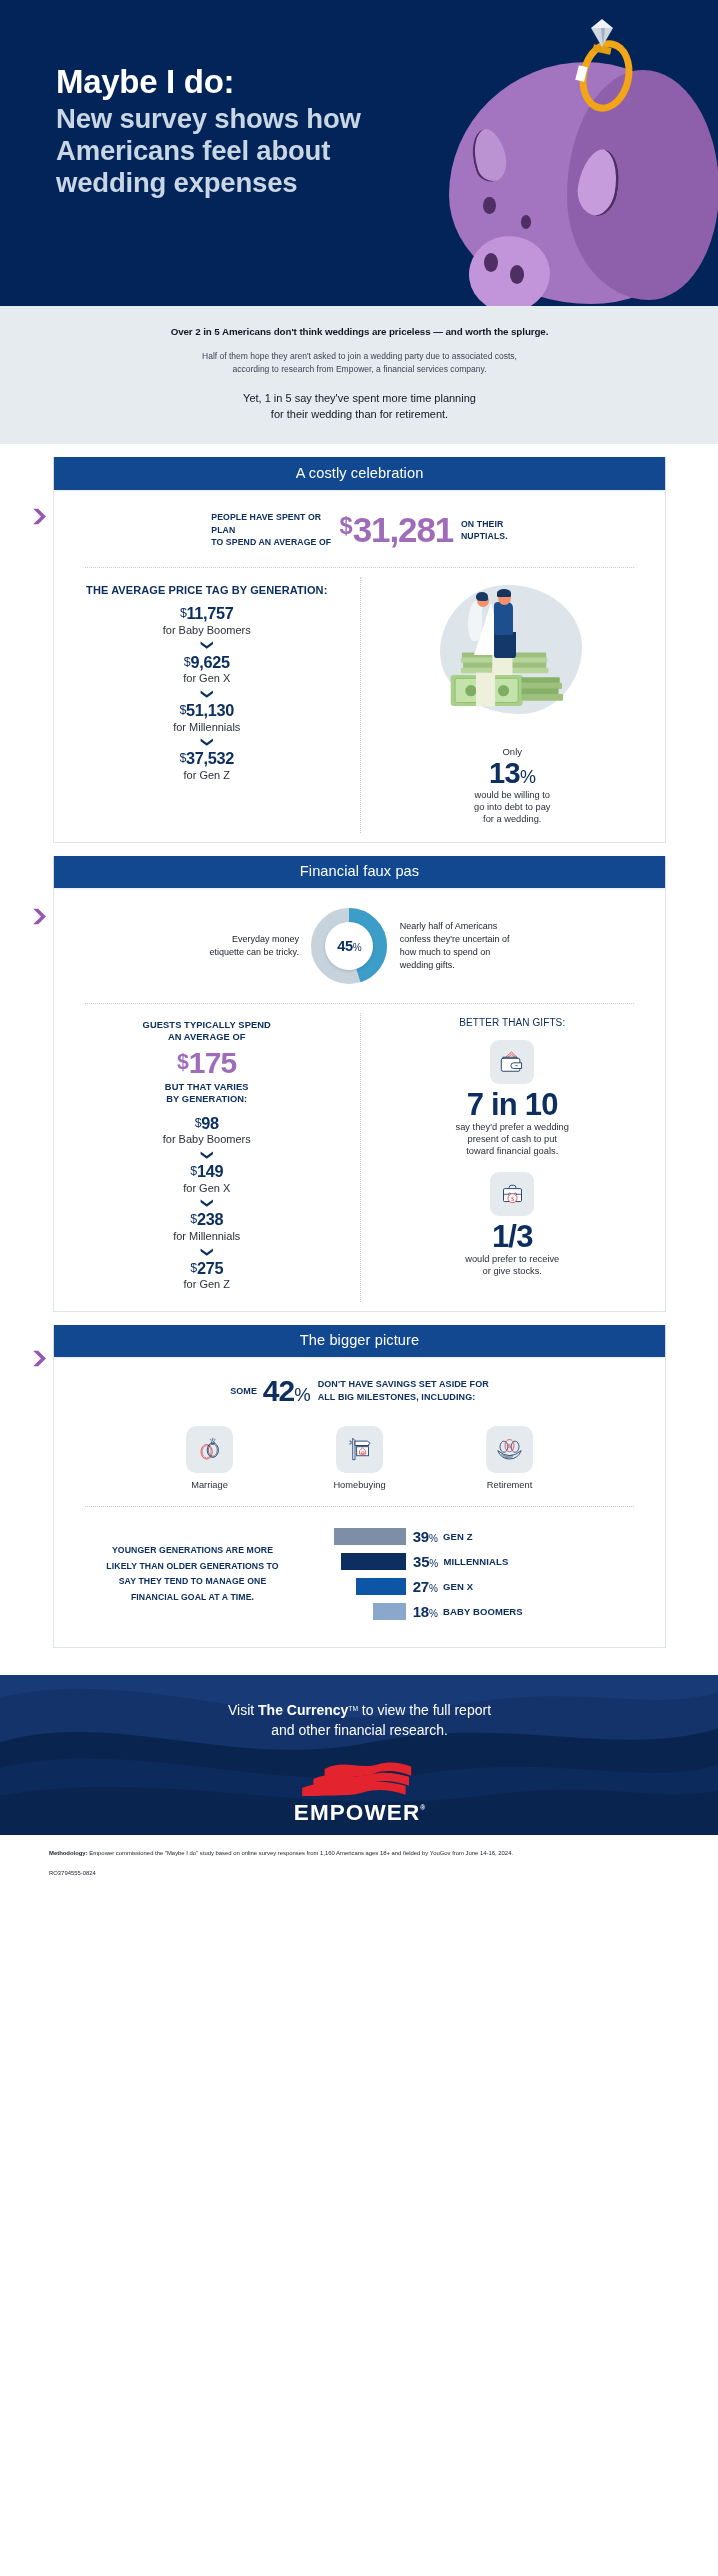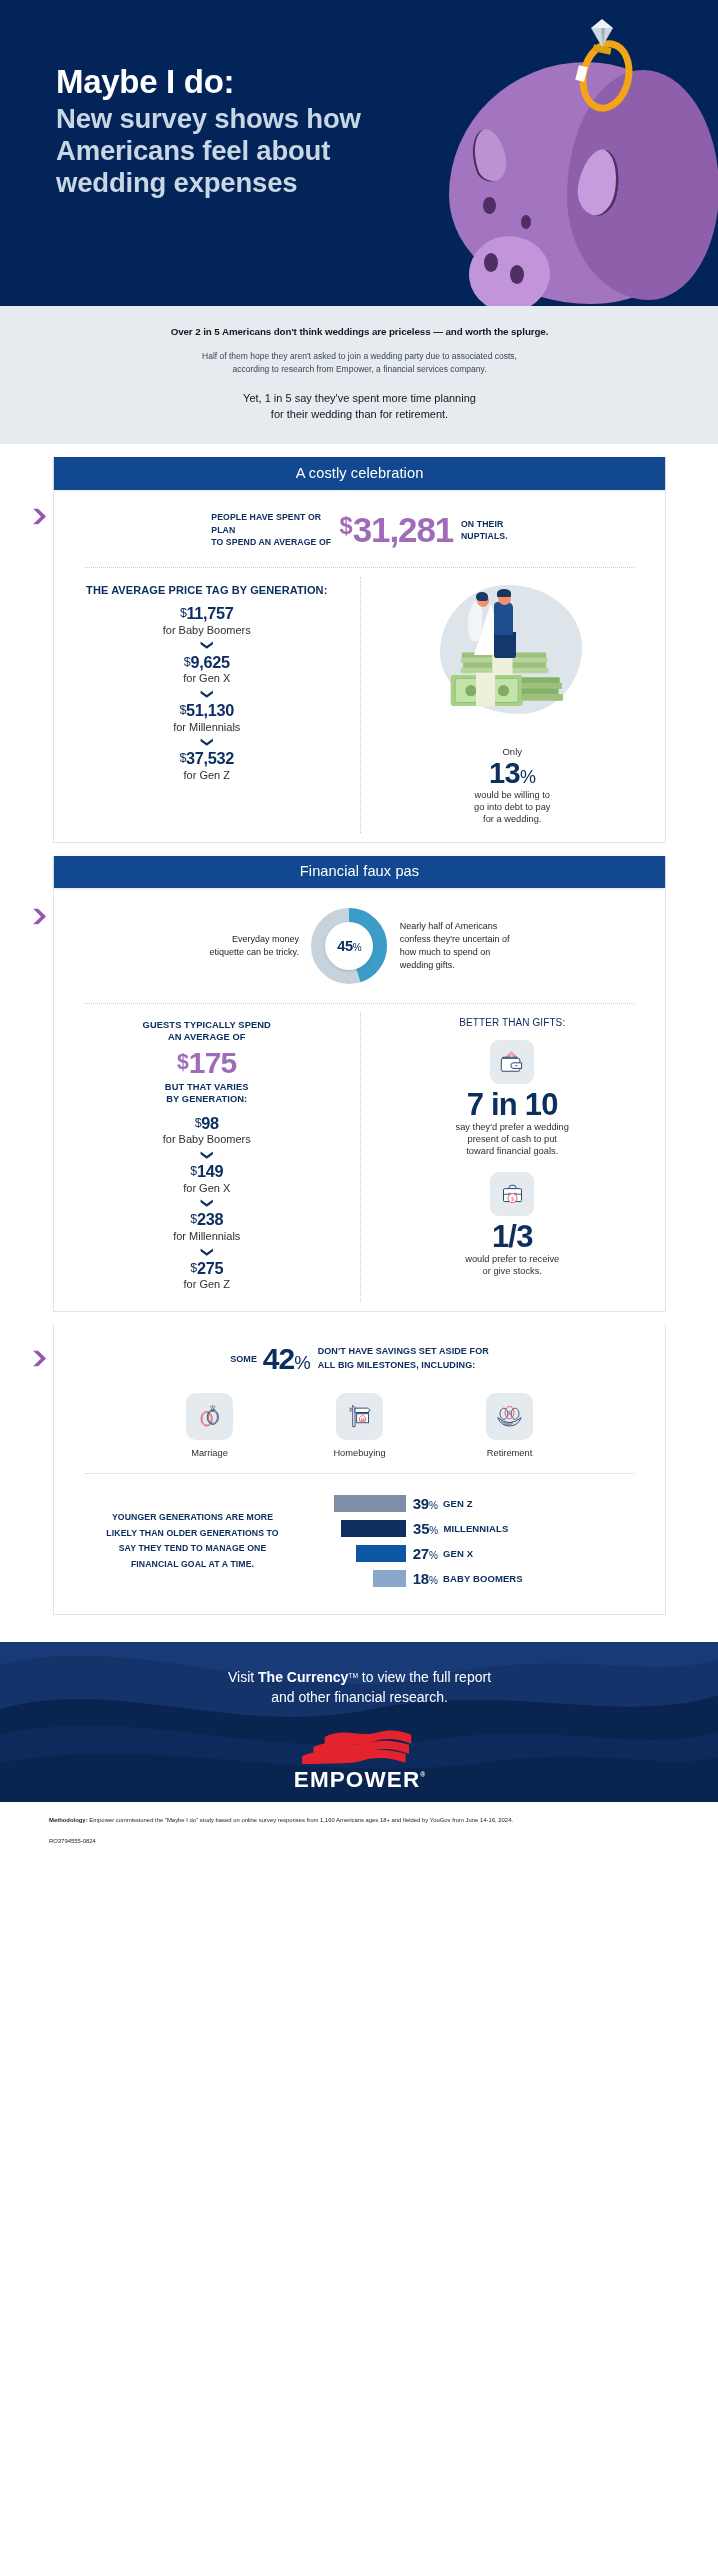--- a/index.html
+++ b/index.html
@@ -690,20 +690,21 @@
           <div class="bignum-cap">
             <div>would prefer to receive</div>
             <div>or give stocks.</div>
           </div>
         </div>
       </div>
     </div>
   </div>
 
   <div class="card" style="margin-top:12.4px">
+    <div class="section-bar">The bigger picture</div>
 
     <div class="some-row">
       <svg class="chev-marker" style="top:25px" viewBox="0 0 26 30">
         <path d="M2 1 L16 15 L2 29 L11 29 L25 15 L11 1 Z" fill="#9657ae"></path>
       </svg>
       <div class="some-word">SOME</div>
       <div class="some-pct"><span>42</span><span class="pct-sign">%</span></div>
       <div class="some-text">
         <div>DON'T HAVE SAVINGS SET ASIDE FOR</div>
         <div>ALL BIG MILESTONES, INCLUDING:</div>

